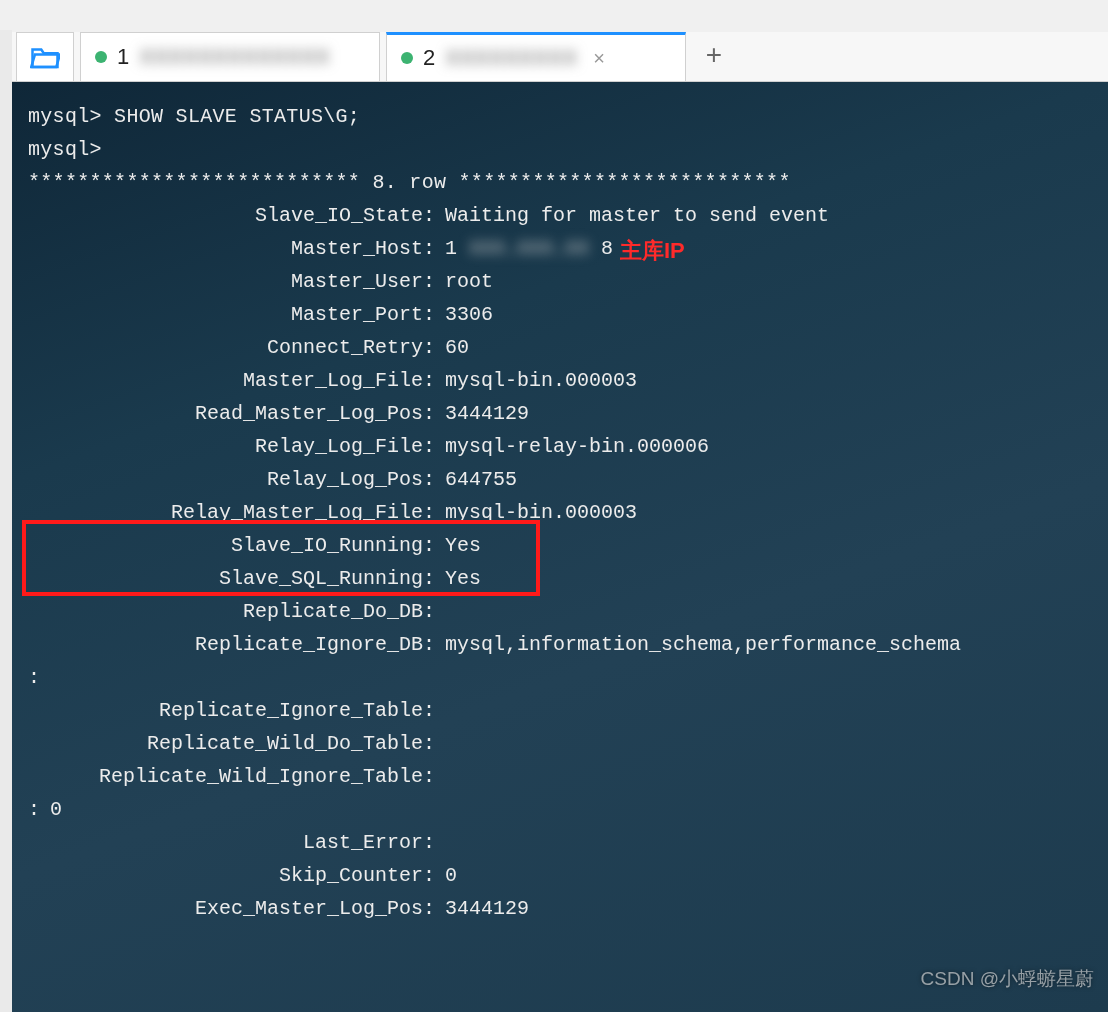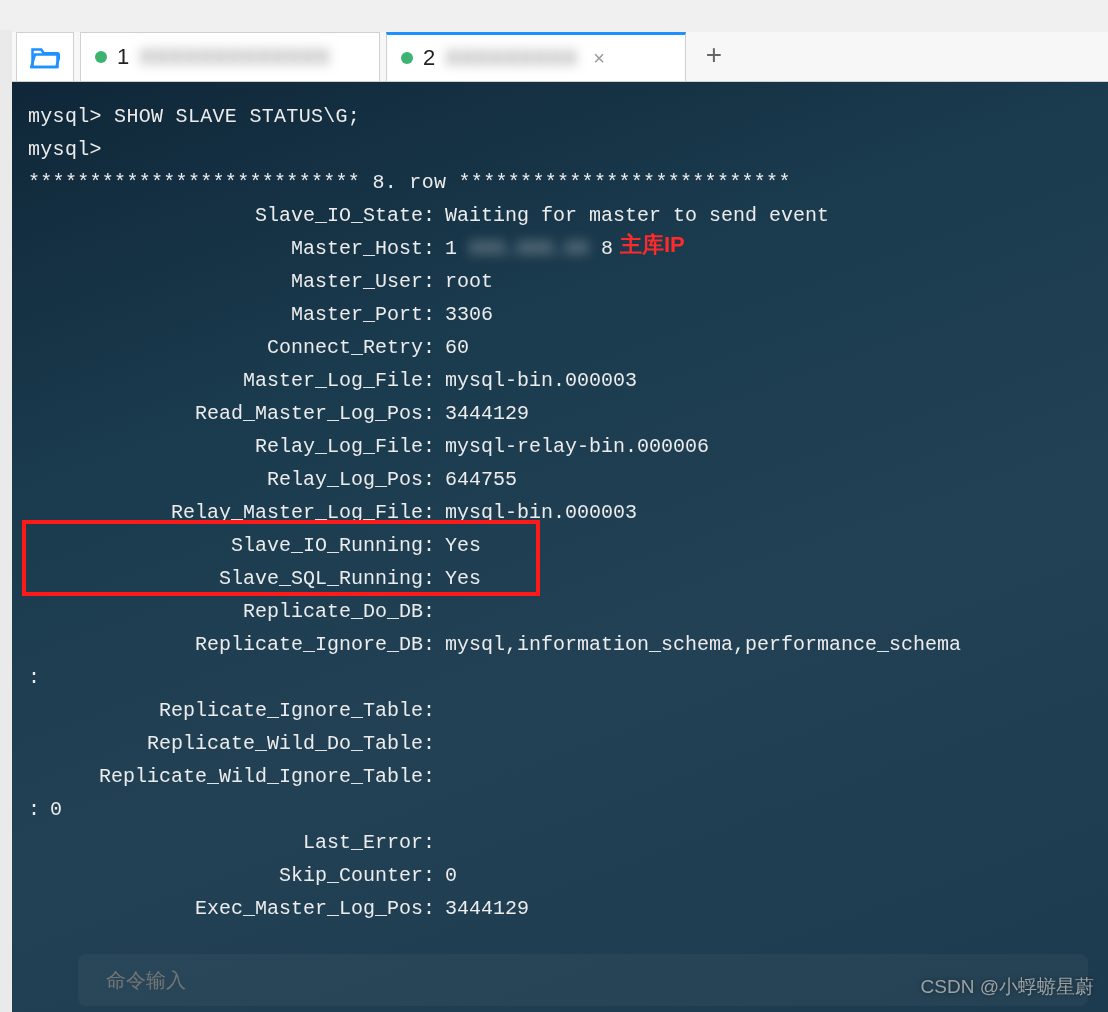--- a/index.html
+++ b/index.html
@@ -137,21 +137,21 @@
     border: none;
     outline: none;
     color: #bbb;
     font-size: 20px;
     font-family: "Microsoft YaHei", sans-serif;
     width: 100%;
   }
   .watermark {
     position: absolute;
     right: 14px;
-    bottom: 12px;
+    bottom: 20px;
     color: rgba(220,220,220,0.65);
     font-family: "Microsoft YaHei", sans-serif;
     font-size: 19px;
     pointer-events: none;
     text-shadow: 0 0 4px rgba(0,0,0,0.5);
   }
   .left-strip {
     position: absolute;
     left: 0; top: 30px; width: 12px; bottom: 0;
     background: #eaeaea;
@@ -296,24 +296,21 @@
           <span class="colon">:</span>
           <span class="val">0</span>
         </div>
         <div class="kv">
           <span class="key">Exec_Master_Log_Pos</span>
           <span class="colon">:</span>
           <span class="val">3444129</span>
         </div>
       </div>
 
-    <div class="annotation" style="left:608px; top:148px;">主库IP</div>
+    <div class="annotation" style="left:608px; top:154px;">主库IP</div>
 
     <div class="red-box" style="left:10px; top:438px; width:518px; height:76px;"></div>
 
-    <div class="input-bar">
-      <input type="text" placeholder="命令输入" style="">
-    </div>
 
     <div class="watermark">CSDN @小蜉蝣星蔚</div>
   </div>
 
 </div>
 
 </body></html>

